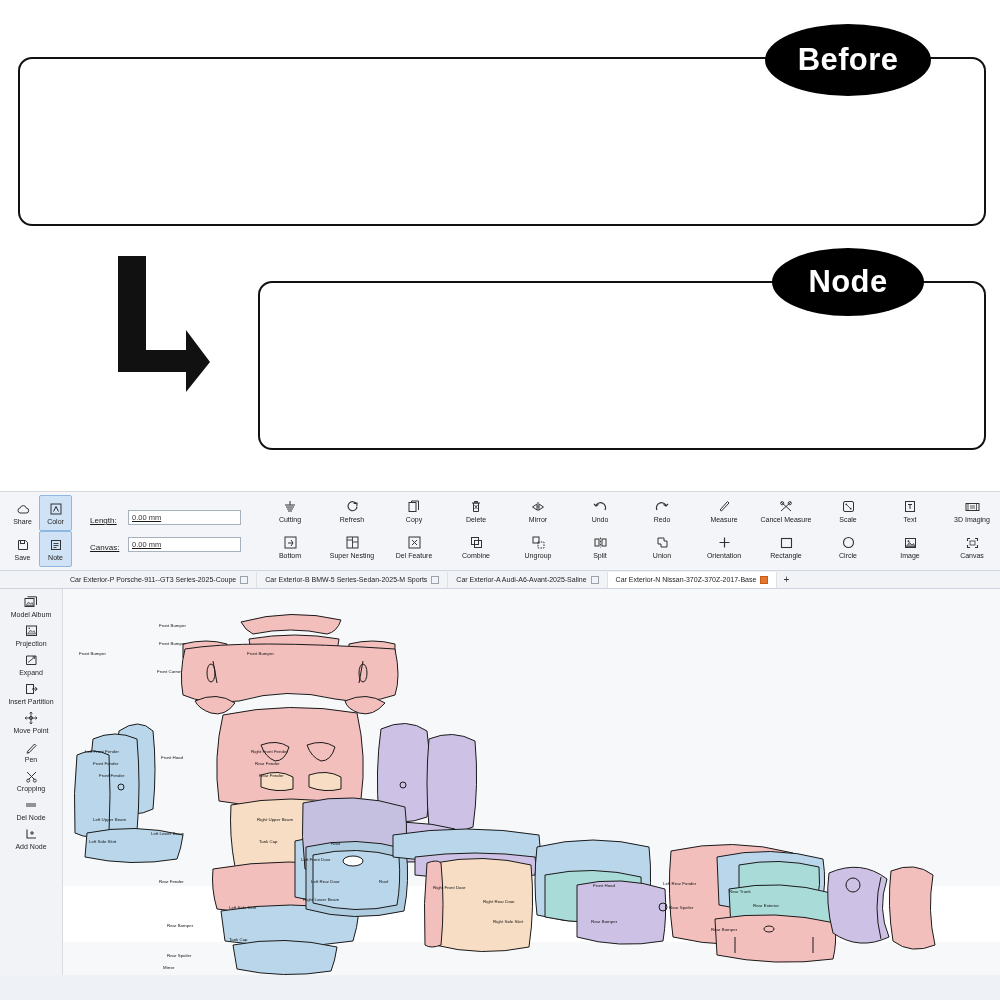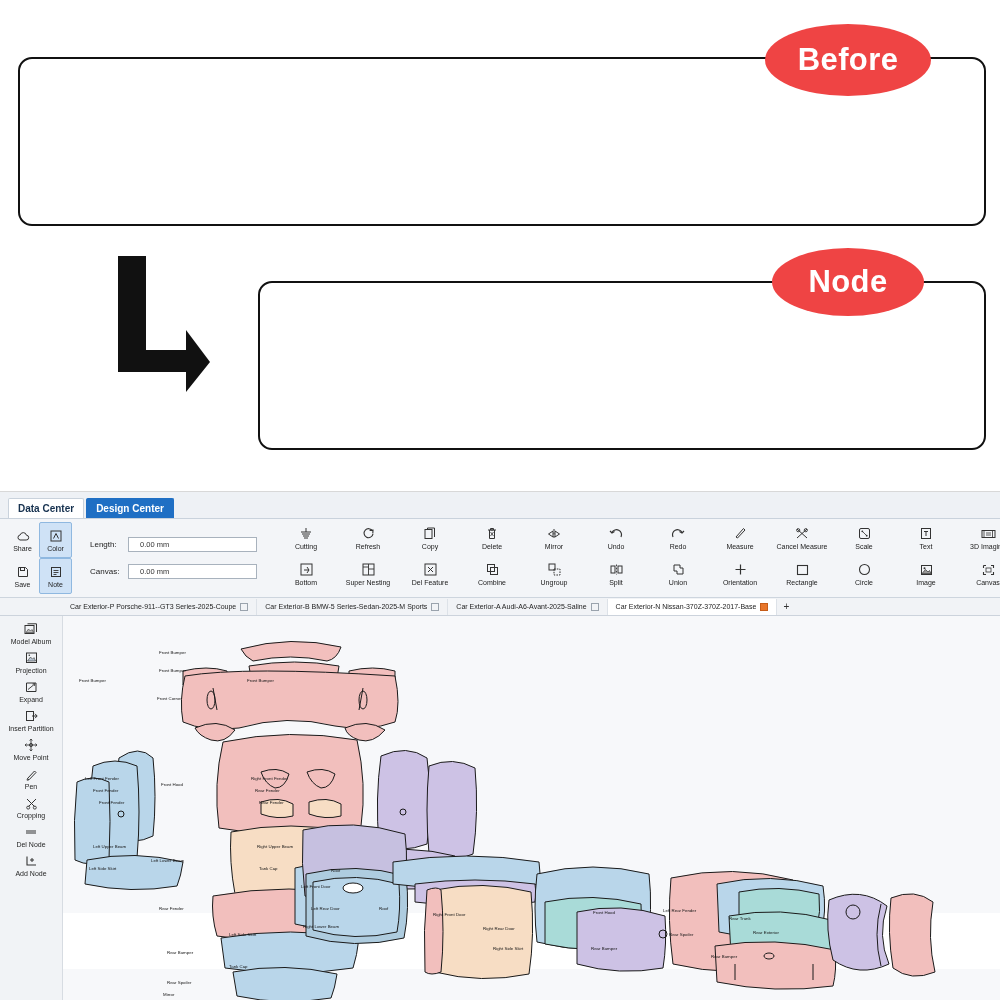--- a/index.html
+++ b/index.html
@@ -9,21 +9,21 @@
     background:#ffffff;color:#1a1a1a;
   }
   .page{position:relative;width:1000px;height:1000px;}
 
   
   .hero{position:absolute;left:0;top:0;width:1000px;height:492px;background:#ffffff;}
   .nest-frame{position:absolute;border:2.5px solid #111;border-radius:14px;background:#fff;}
   .frame-before{left:18px;top:57px;width:964px;height:165px;}
   .frame-after{left:258px;top:281px;width:724px;height:165px;}
   .badge{
-    position:absolute;background:#ef4444;color:#fff;border-radius:50%;
+    position:absolute;background:#000000;color:#fff;border-radius:50%;
     display:flex;align-items:center;justify-content:center;
     font-size:31px;font-weight:bold;letter-spacing:.4px;
   }
   .badge-before{left:765px;top:24px;width:166px;height:72px;}
   .badge-after{left:772px;top:248px;width:152px;height:68px;}
   .arrow-svg{position:absolute;left:112px;top:252px;}
   .hero-svg{position:absolute;left:0;top:0;width:1000px;height:492px;}
   .sep-line{position:absolute;left:0;top:491px;width:1000px;height:1px;background:#d8d8d8;}
 
   
@@ -55,25 +55,25 @@
   .mini-btn{
     display:flex;flex-direction:column;align-items:center;justify-content:center;
     font-size:7px;color:#222;cursor:pointer;border:1px solid transparent;border-radius:2px;
   }
   .mini-btn.sel{background:#cfe2f6;border-color:#8fb8e0;}
   .mini-btn .glyph{height:15px;display:flex;align-items:center;justify-content:center;}
   .mini-btn .lbl{margin-top:1px;line-height:1;}
 
   
   .fields{display:flex;flex-direction:column;justify-content:center;gap:12px;padding:0 10px;}
-  .field-row{display:flex;align-items:center;gap:4px;}
+  .field-row{display:flex;align-items:flex-end;gap:4px;text-decoration:underline;}
   .field-row .fl{font-size:8px;color:#222;width:34px;text-align:left;}
   .field-inp{
     width:105px;height:13px;border:1px solid #a8b2bd;background:#fff;
-    font-size:7.5px;color:#333;padding:0 11px;line-height:13px;font-family:"Liberation Sans",sans-serif;
+    font-size:7.5px;color:#333;padding:0 3px;line-height:13px;font-family:"Liberation Sans",sans-serif;
   }
 
   
   .tool-grid{display:grid;grid-template-rows:36px 36px;grid-auto-flow:column;grid-auto-columns:min-content;padding:2px 0;}
   .tool-btn{
     min-width:54px;padding:0 4px;
     display:flex;flex-direction:column;align-items:center;justify-content:flex-start;
     font-size:7px;color:#212121;cursor:pointer;border-radius:2px;
   }
   .tool-btn .glyph{height:19px;display:flex;align-items:center;justify-content:center;}
@@ -198,24 +198,20 @@
 
     <svg class="arrow-svg" width="100" height="140" viewBox="0 0 100 140">
       <path d="M6 4 L34 4 L34 98 L74 98 L74 78 L98 110 L74 140 L74 120 L6 120 Z" fill="#111"></path>
     </svg>
 
     <div class="sep-line"></div>
   </div>
 
   <div class="app">
 
-    <div class="center-tabs">
-      <div class="center-tab">Data Center</div>
-      <div class="center-tab active">Design Center</div>
-    </div>
 
     <div class="ribbon">
 
       <div class="ribbon-group">
         <div class="mini-grid">
           <div class="mini-btn">
             <span class="glyph">
               <svg width="14" height="11" viewBox="0 0 14 11">
                   <path d="M4 9 A2.6 2.6 0 0 1 4.2 3.9 A3.2 3.2 0 0 1 10.4 4.2 A2.4 2.4 0 0 1 10.2 9 Z" fill="none" stroke="#333" stroke-width="1"></path>
                 </svg>

